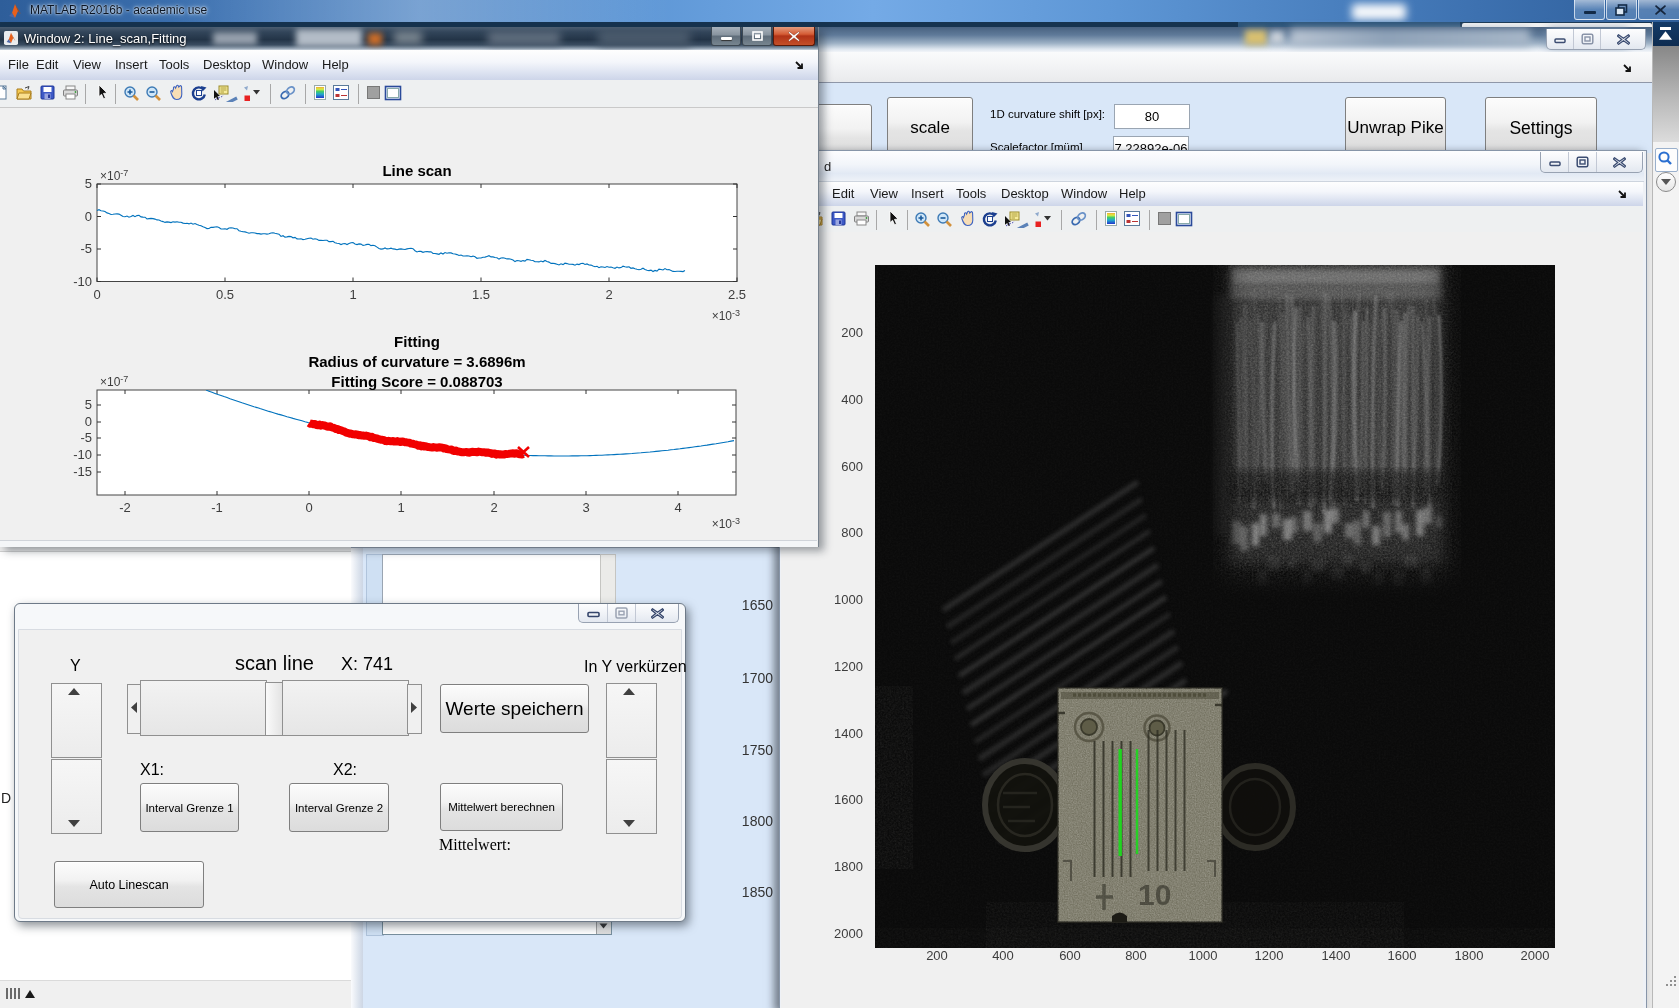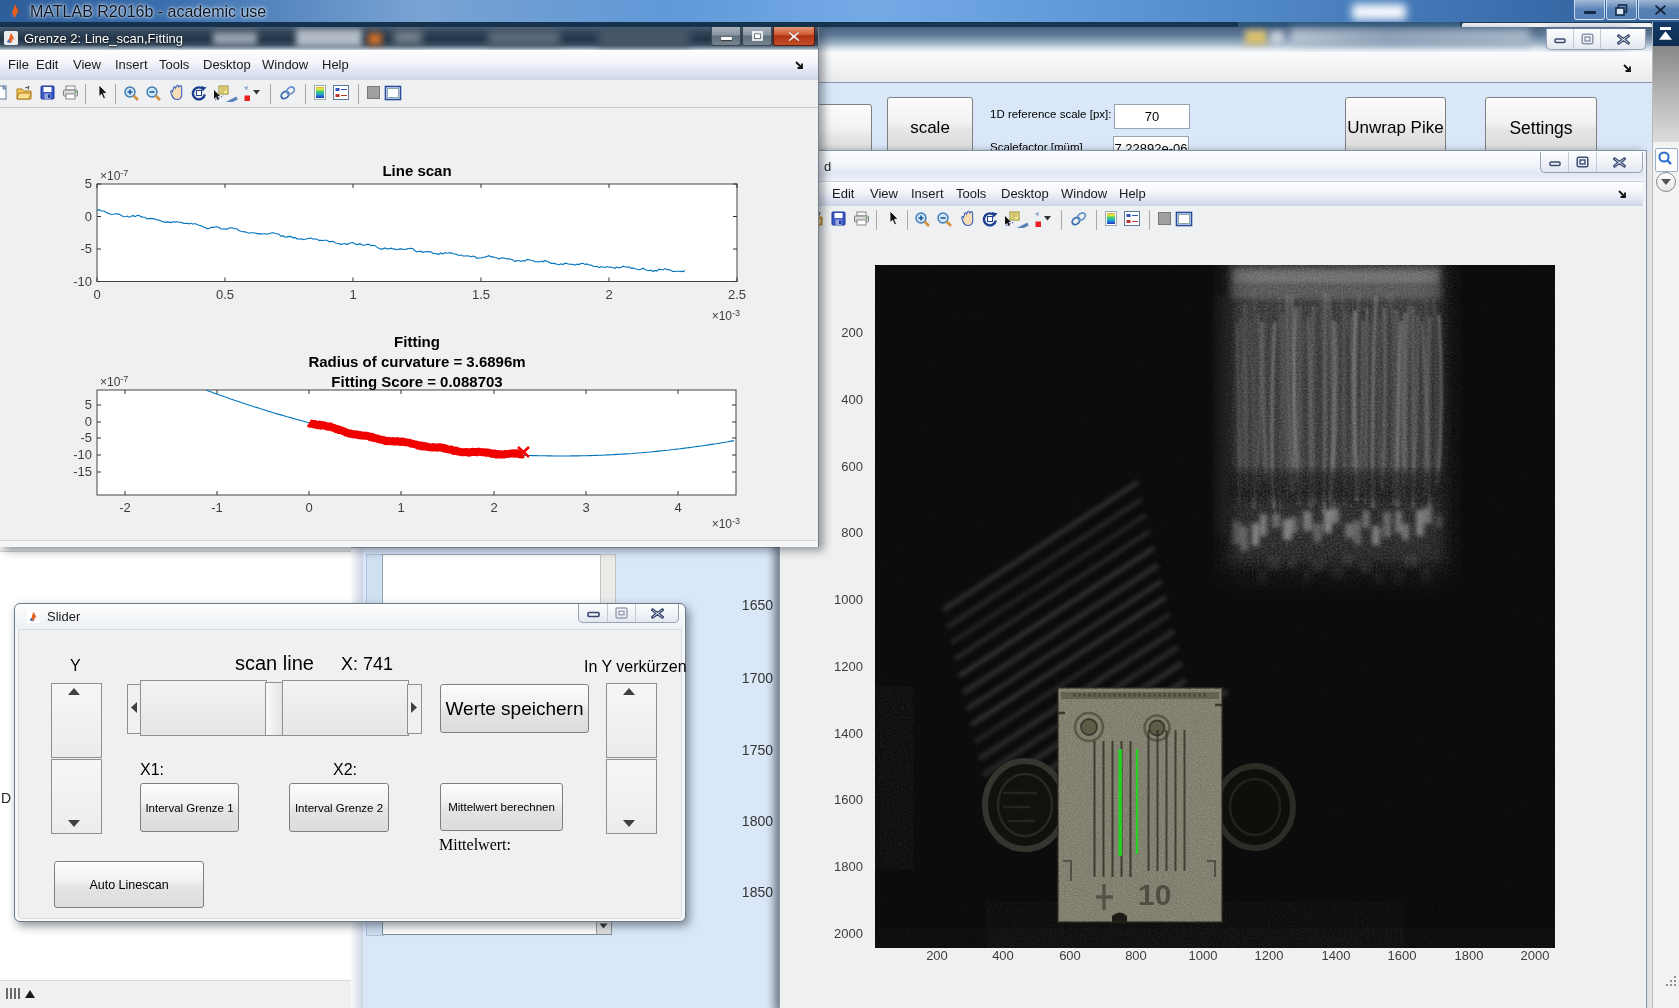--- a/index.html
+++ b/index.html
@@ -29,21 +29,21 @@
 <div id="screen">
 
 <div class="a" style="left:0;top:0;width:1679px;height:22px;background:linear-gradient(90deg,#2e5e9a 0%,#3f74b4 14%,#5e97d6 38%,#74aae6 52%,#5e97d6 66%,#3d71b0 88%,#2e5e9a 100%);">
   <div class="a" style="left:1352px;top:4px;width:54px;height:16px;background:#fff;filter:blur(4px);opacity:.95;border-radius:3px;"></div>
   <div class="a" style="left:170px;top:0;width:500px;height:22px;background:linear-gradient(90deg,rgba(255,255,255,0) 0%,rgba(255,255,255,.25) 50%,rgba(255,255,255,0) 100%);"></div>
   <svg class="a" style="left:7px;top:3px;" width="16" height="16" viewBox="0 0 16 16">
         <polygon points="8,1 11,8 8,15 5,10" fill="#e8601c"></polygon>
         <polygon points="8,1 14,11 11,8" fill="#b34a10"></polygon>
         <polygon points="5,10 8,15 2,13" fill="#4b66a8"></polygon>
       </svg>
-  <div class="txt" style="left:30px;top:3px;font-size:16px;color:#0b1524;text-shadow:0 0 5px #e8f4ff,0 0 2px #fff;text-align:right;">MATLAB R2016b - academic use</div>
+  <div class="txt" style="left:30px;top:3px;font-size:12px;color:#0b1524;text-shadow:0 0 5px #e8f4ff,0 0 2px #fff;text-align:right;">MATLAB R2016b - academic use</div>
   <div class="a" style="left:1574px;top:0px;display:flex;">
     <div style="width:29px;height:19px;background:linear-gradient(180deg,rgba(255,255,255,.55),rgba(205,225,245,.25) 50%,rgba(160,195,230,.3));border:1px solid rgba(245,250,255,.7);border-top:none;border-radius:0 0 3px 3px;display:flex;align-items:center;justify-content:center;">
           <div style="width:12px;height:3px;background:#122a47;margin-top:6px;border-radius:1px;"></div>
         </div>
     <div style="width:29px;height:19px;margin-left:1px;background:linear-gradient(180deg,rgba(255,255,255,.55),rgba(205,225,245,.25) 50%,rgba(160,195,230,.3));border:1px solid rgba(245,250,255,.7);border-top:none;border-radius:0 0 3px 3px;display:flex;align-items:center;justify-content:center;">
           <svg width="13" height="12" viewBox="0 0 13 12">
             <rect x="3.5" y="1" width="8" height="7" fill="none" stroke="#122a47" stroke-width="1.6"></rect>
             <rect x="1" y="4" width="8" height="7" fill="#dce8f4" stroke="#122a47" stroke-width="1.6"></rect>
           </svg>
         </div>
@@ -148,22 +148,22 @@
         </div>
   </div>
   <div class="menubar" style="top:25px;height:30px;background:linear-gradient(180deg,#fafbfc,#f1f2f4 55%,#e9eaec);">
     <svg style="position:absolute;right:18px;top:12px;" width="11" height="10" viewBox="0 0 11 10">
           <path d="M1,1 L7,7 M7,2.5 L7,7 L2.5,7" stroke="#111" stroke-width="1.8" fill="none"></path>
         </svg>
   </div>
   <div class="a" style="left:0;top:56px;width:834px;height:70px;background:#d9e7f8;">
     <div class="btn" style="left:-30px;top:21px;width:82px;height:60px;"></div>
     <div class="btn" style="left:69px;top:14px;width:84px;height:60px;font-size:17px;">scale</div>
-    <div class="txt" style="left:172px;top:25px;font-size:11.5px;">1D reference scale [px]:</div>
-    <div class="a" style="left:296px;top:21px;width:74px;height:23px;background:#fff;border:1px solid #9aa5b2;text-align:center;font-size:13px;line-height:23px;">70</div>
+    <div class="txt" style="left:172px;top:25px;font-size:11.5px;">1D curvature shift [px]:</div>
+    <div class="a" style="left:296px;top:21px;width:74px;height:23px;background:#fff;border:1px solid #9aa5b2;text-align:center;font-size:13px;line-height:23px;">80</div>
     <div class="txt" style="left:172px;top:58px;font-size:11.5px;">Scalefactor [müm]</div>
     <div class="a" style="left:295px;top:53px;width:74px;height:23px;background:#fff;border:1px solid #9aa5b2;text-align:center;font-size:13px;line-height:23px;">7.22892e-06</div>
     <div class="btn" style="left:527px;top:14px;width:99px;height:60px;font-size:17px;">Unwrap Pike</div>
     <div class="btn" style="left:667px;top:14px;width:110px;height:60px;font-size:17.5px;">Settings</div>
   </div>
 </div>
 
 <svg width="0" height="0" style="position:absolute;">
       <defs>
         <g id="tbicons">
@@ -512,21 +512,21 @@
     <div class="a" style="left:368px;top:6px;width:14px;height:12px;background:#cf6e28;filter:blur(3px);"></div>
     <div class="a" style="left:394px;top:4px;width:28px;height:13px;background:#79858f;filter:blur(4px);"></div>
     <div class="a" style="left:488px;top:4px;width:72px;height:14px;background:#5f6d7d;filter:blur(4px);"></div>
     <div class="a" style="left:598px;top:2px;width:92px;height:17px;background:#4a5a6c;filter:blur(5px);"></div>
     <svg class="a" style="left:4px;top:4px;" width="14" height="14" viewBox="0 0 16 16">
           <rect width="16" height="16" rx="2" fill="#fff" opacity="0.9"></rect>
           <polygon points="8,2 10.5,8 8,14 5.5,9.5" fill="#e8601c"></polygon>
           <polygon points="8,2 13,11.5 10.5,8" fill="#b34a10"></polygon>
           <polygon points="5.5,9.5 8,14 3,12.5" fill="#4b66a8"></polygon>
         </svg>
-    <div class="txt" style="left:24px;top:4px;font-size:13px;color:#fff;text-shadow:0 1px 2px #000;">Grenze 2: Line_scan,Fitting</div>
+    <div class="txt" style="left:24px;top:4px;font-size:13px;color:#fff;text-shadow:0 1px 2px #000;">Window 2: Line_scan,Fitting</div>
   </div>
   <div class="a" style="left:711px;top:0;display:flex;height:19px;">
     <div style="width:28px;background:linear-gradient(180deg,#a8b2bc 0%,#87939e 45%,#5f6d7a 50%,#77858f 100%);border:1px solid #3d4852;border-top:none;border-radius:0 0 3px 3px;display:flex;align-items:center;justify-content:center;">
           <div style="width:11px;height:3px;background:#fff;border-radius:1px;box-shadow:0 1px 1px #333;margin-top:5px;"></div>
         </div>
     <div style="width:28px;margin-left:1px;background:linear-gradient(180deg,#a8b2bc 0%,#87939e 45%,#5f6d7a 50%,#77858f 100%);border:1px solid #3d4852;border-top:none;border-radius:0 0 3px 3px;display:flex;align-items:center;justify-content:center;">
           <svg width="11" height="10" viewBox="0 0 11 10">
             <rect x="1" y="1" width="9" height="8" fill="none" stroke="#fff" stroke-width="1.6"></rect>
             <rect x="3" y="3.4" width="5" height="3.6" fill="#fff"></rect>
           </svg>
@@ -659,29 +659,20 @@
       <polyline fill="none" stroke="#0072bd" stroke-width="1.1" points="206.0,283.1 209.0,284.2 212.0,285.3 215.0,286.4 218.0,287.5 221.0,288.5 224.0,289.6 227.0,290.6 230.0,291.7 233.0,292.7 236.0,293.7 239.0,294.7 242.0,295.8 245.0,296.7 248.0,297.7 251.0,298.7 254.0,299.7 257.0,300.6 260.0,301.6 263.0,302.5 266.0,303.4 269.0,304.4 272.0,305.3 275.0,306.2 278.0,307.1 281.0,307.9 284.0,308.8 287.0,309.7 290.0,310.5 293.0,311.4 296.0,312.2 299.0,313.0 302.0,313.8 305.0,314.7 308.0,315.5 311.0,316.2 314.0,317.0 317.0,317.8 320.0,318.5 323.0,319.3 326.0,320.0 329.0,320.8 332.0,321.5 335.0,322.2 338.0,322.9 341.0,323.6 344.0,324.3 347.0,325.0 350.0,325.6 353.0,326.3 356.0,326.9 359.0,327.6 362.0,328.2 365.0,328.8 368.0,329.4 371.0,330.0 374.0,330.6 377.0,331.2 380.0,331.8 383.0,332.3 386.0,332.9 389.0,333.4 392.0,334.0 395.0,334.5 398.0,335.0 401.0,335.5 404.0,336.0 407.0,336.5 410.0,337.0 413.0,337.5 416.0,337.9 419.0,338.4 422.0,338.8 425.0,339.2 428.0,339.7 431.0,340.1 434.0,340.5 437.0,340.9 440.0,341.3 443.0,341.6 446.0,342.0 449.0,342.4 452.0,342.7 455.0,343.0 458.0,343.4 461.0,343.7 464.0,344.0 467.0,344.3 470.0,344.6 473.0,344.9 476.0,345.2 479.0,345.4 482.0,345.7 485.0,345.9 488.0,346.2 491.0,346.4 494.0,346.6 497.0,346.8 500.0,347.0 503.0,347.2 506.0,347.4 509.0,347.5 512.0,347.7 515.0,347.9 518.0,348.0 521.0,348.1 524.0,348.2 527.0,348.4 530.0,348.5 533.0,348.6 536.0,348.6 539.0,348.7 542.0,348.8 545.0,348.8 548.0,348.9 551.0,348.9 554.0,349.0 557.0,349.0 560.0,349.0 563.0,349.0 566.0,349.0 569.0,349.0 572.0,348.9 575.0,348.9 578.0,348.9 581.0,348.8 584.0,348.7 587.0,348.7 590.0,348.6 593.0,348.5 596.0,348.4 599.0,348.3 602.0,348.2 605.0,348.0 608.0,347.9 611.0,347.8 614.0,347.6 617.0,347.4 620.0,347.3 623.0,347.1 626.0,346.9 629.0,346.7 632.0,346.5 635.0,346.2 638.0,346.0 641.0,345.8 644.0,345.5 647.0,345.2 650.0,345.0 653.0,344.7 656.0,344.4 659.0,344.1 662.0,343.8 665.0,343.5 668.0,343.2 671.0,342.8 674.0,342.5 677.0,342.1 680.0,341.8 683.0,341.4 686.0,341.0 689.0,340.6 692.0,340.2 695.0,339.8 698.0,339.4 701.0,339.0 704.0,338.5 707.0,338.1 710.0,337.6 713.0,337.1 716.0,336.7 719.0,336.2 722.0,335.7 725.0,335.2 728.0,334.7 731.0,334.1 734.0,333.6"></polyline>
       <polyline fill="none" stroke="#f10000" stroke-width="8" stroke-linejoin="round" points="309.0,315.8 310.5,316.8 312.0,316.7 313.5,317.3 315.0,317.0 316.5,318.1 318.0,318.3 319.5,317.6 321.0,318.7 322.5,318.0 324.0,318.4 325.5,318.9 327.0,319.5 328.5,319.8 330.0,319.3 331.5,320.2 333.0,320.7 334.5,321.1 336.0,322.0 337.5,321.9 339.0,323.1 340.5,323.0 342.0,323.7 343.5,324.2 345.0,324.9 346.5,325.8 348.0,326.0 349.5,326.7 351.0,326.5 352.5,327.2 354.0,327.4 355.5,327.3 357.0,327.4 358.5,328.2 360.0,328.0 361.5,328.5 363.0,328.5 364.5,328.8 366.0,328.6 367.5,329.0 369.0,329.3 370.5,330.2 372.0,329.8 373.5,331.0 375.0,331.0 376.5,331.4 378.0,331.9 379.5,332.3 381.0,332.8 382.5,332.8 384.0,333.2 385.5,334.1 387.0,334.2 388.5,333.8 390.0,334.2 391.5,334.2 393.0,334.1 394.5,334.6 396.0,334.5 397.5,334.1 399.0,334.7 400.5,335.0 402.0,334.4 403.5,334.7 405.0,335.2 406.5,335.3 408.0,335.6 409.5,335.8 411.0,336.6 412.5,336.7 414.0,337.1 415.5,337.4 417.0,337.8 418.5,338.7 420.0,338.3 421.5,339.4 423.0,338.8 424.5,339.6 426.0,339.2 427.5,340.0 429.0,340.1 430.5,340.4 432.0,340.6 433.5,340.1 435.0,340.4 436.5,340.7 438.0,340.5 439.5,340.3 441.0,340.4 442.5,340.6 444.0,341.5 445.5,341.3 447.0,342.1 448.5,342.4 450.0,342.6 451.5,342.4 453.0,343.7 454.5,344.1 456.0,343.5 457.5,344.5 459.0,344.5 460.5,345.0 462.0,345.2 463.5,345.3 465.0,345.1 466.5,344.9 468.0,345.6 469.5,345.7 471.0,344.9 472.5,344.8 474.0,344.9 475.5,344.9 477.0,345.3 478.5,344.6 480.0,344.9 481.5,345.2 483.0,345.2 484.5,345.2 486.0,345.8 487.5,345.4 489.0,345.8 490.5,346.2 492.0,346.9 493.5,346.6 495.0,346.6 496.5,347.6 498.0,347.0 499.5,347.5 501.0,347.3 502.5,347.6 504.0,347.6 505.5,346.9 507.0,347.1 508.5,346.9 510.0,346.6 511.5,346.4 513.0,346.3 514.5,346.8 516.0,346.3 517.5,346.5 519.0,347.3 520.5,347.3 522.0,347.5 523.5,347.0"></polyline>
       <path d="M518,340 L529,350 M518,350 L529,340" stroke="#f10000" stroke-width="2.6" fill="none"></path>
     </g>
     </g>
   </svg>
   <div class="a" style="left:0;top:513px;width:817px;height:6px;background:#f4f6f8;border-top:1px solid #d0d4da;"></div>
 </div>
 
 <div class="a" style="left:14px;top:603px;width:670px;height:317px;background:#f6f8fa;border:1px solid #6e7a88;border-radius:6px;box-shadow:3px 4px 10px rgba(30,40,50,.5);">
-  <div class="a" style="left:0;top:0;width:668px;height:25px;background:linear-gradient(180deg,#fefefe,#f3f5f8 60%,#edf0f4);border-radius:6px 6px 0 0;">
-    <svg class="a" style="left:12px;top:6px;" width="13" height="13" viewBox="0 0 16 16">
-          <rect width="16" height="16" rx="2" fill="#fff"></rect>
-          <polygon points="8,2 10.5,8 8,14 5.5,9.5" fill="#e8601c"></polygon>
-          <polygon points="8,2 13,11.5 10.5,8" fill="#b34a10"></polygon>
-          <polygon points="5.5,9.5 8,14 3,12.5" fill="#4b66a8"></polygon>
-        </svg>
-    <div class="txt" style="left:32px;top:5px;font-size:13px;color:#1a1a1a;">Slider</div>
-  </div>
   <div class="tbgroup" style="left:563px;top:0px;height:18px;">
     <div class="tb" style="width:28px;">
           <svg width="13" height="9" viewBox="0 0 13 9">
             <rect x="1" y="3.5" width="11" height="4" rx="1" fill="#eef1f5" stroke="#35456b" stroke-width="1.6"></rect>
           </svg>
         </div>
     <div class="tb" style="width:27px;">
           <svg width="13" height="12" viewBox="0 0 13 12">
             <rect x="1" y="1" width="11" height="10" rx="1.5" fill="none" stroke="#9aa2b2" stroke-width="1.5"></rect>
             <rect x="4" y="4.2" width="5" height="3.6" fill="none" stroke="#9aa2b2" stroke-width="1.4"></rect>

